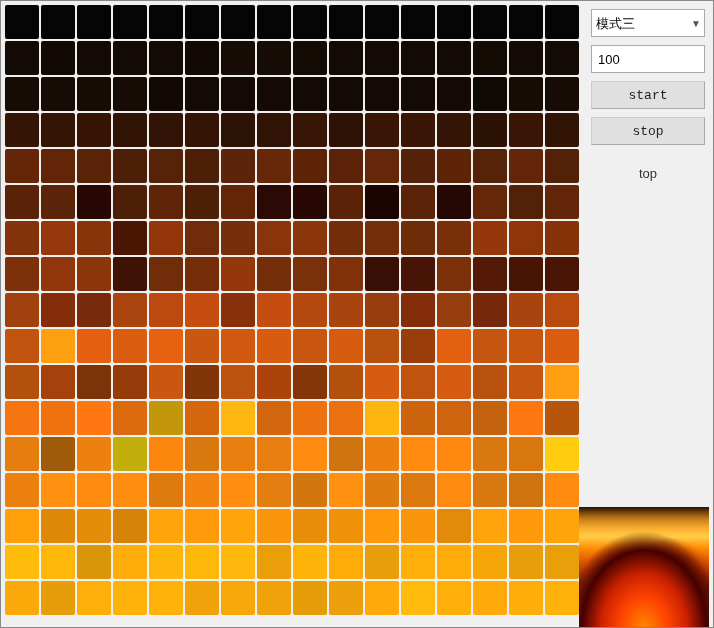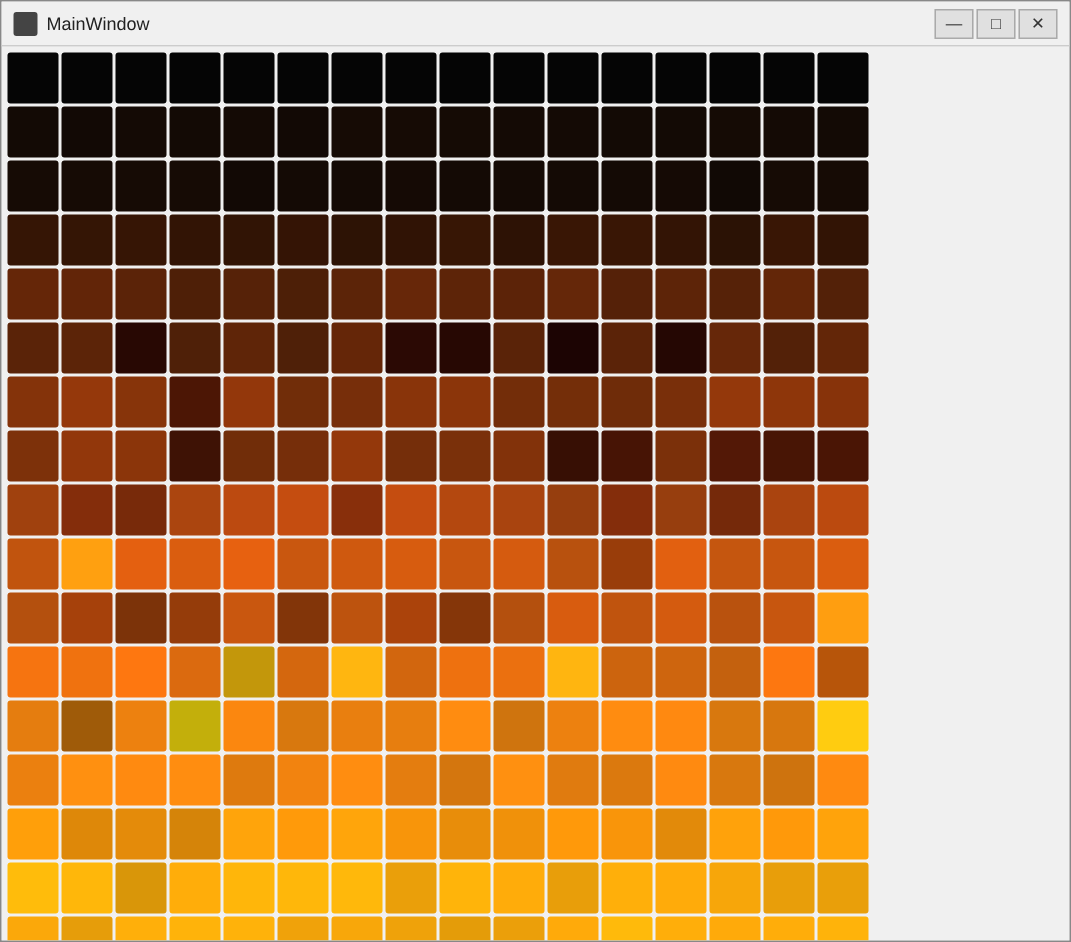--- a/index.html
+++ b/index.html
@@ -164,31 +164,20 @@
         radial-gradient(ellipse 60% 80% at 50% 100%, #ff8800 0%, #ff4400 30%, #cc2200 55%, #440000 80%, transparent 100%),
         radial-gradient(ellipse 40% 60% at 30% 90%, #ffcc00 0%, #ff6600 30%, #cc3300 60%, transparent 100%),
         radial-gradient(ellipse 40% 60% at 70% 85%, #ffaa00 0%, #ff5500 30%, #992200 60%, transparent 100%),
         linear-gradient(to top, #111 0%, #331100 30%, #cc4400 50%, #ff8800 65%, #ffcc44 75%, transparent 100%);
     }
   </style>
 </head>
 <body>
 
 <div class="window">
-  <div class="title-bar">
-    <div class="title-bar-left">
-      <div class="title-icon"></div>
-      <span class="title-text">MainWindow</span>
-    </div>
-    <div class="title-controls">
-      <button class="title-btn">—</button>
-      <button class="title-btn">□</button>
-      <button class="title-btn close">✕</button>
-    </div>
-  </div>
 
   <div class="main-content">
     <div class="grid-area">
       <div id="color-grid">
           <div class="cell" style="background-color: rgb(5, 5, 5);"></div>
           <div class="cell" style="background-color: rgb(5, 5, 5);"></div>
           <div class="cell" style="background-color: rgb(5, 5, 5);"></div>
           <div class="cell" style="background-color: rgb(5, 5, 5);"></div>
           <div class="cell" style="background-color: rgb(5, 5, 5);"></div>
           <div class="cell" style="background-color: rgb(5, 5, 5);"></div>
@@ -453,14 +442,32 @@
           <div class="cell" style="background-color: rgb(228, 156, 9);"></div>
           <div class="cell" style="background-color: rgb(235, 159, 10);"></div>
           <div class="cell" style="background-color: rgb(255, 170, 10);"></div>
           <div class="cell" style="background-color: rgb(255, 186, 11);"></div>
           <div class="cell" style="background-color: rgb(255, 174, 10);"></div>
           <div class="cell" style="background-color: rgb(255, 170, 10);"></div>
           <div class="cell" style="background-color: rgb(255, 173, 10);"></div>
           <div class="cell" style="background-color: rgb(255, 179, 10);"></div>
         </div>
     </div>
+    <div class="sidebar">
+      <div class="select-wrapper">
+        <select class="mode-select">
+          <option>模式一</option>
+          <option>模式二</option>
+          <option selected="">模式三</option>
+          <option>模式四</option>
+        </select>
+        <span class="select-arrow">▼</span>
+      </div>
+      <input class="number-input" type="text" value="100" style="">
+      <button class="btn">start</button>
+      <button class="btn">stop</button>
+      <div class="top-label">top</div>
+      <div class="preview-image">
+        <div class="preview-flame"></div>
+      </div>
+    </div>
   </div>
 </div>
 
 </body></html>

